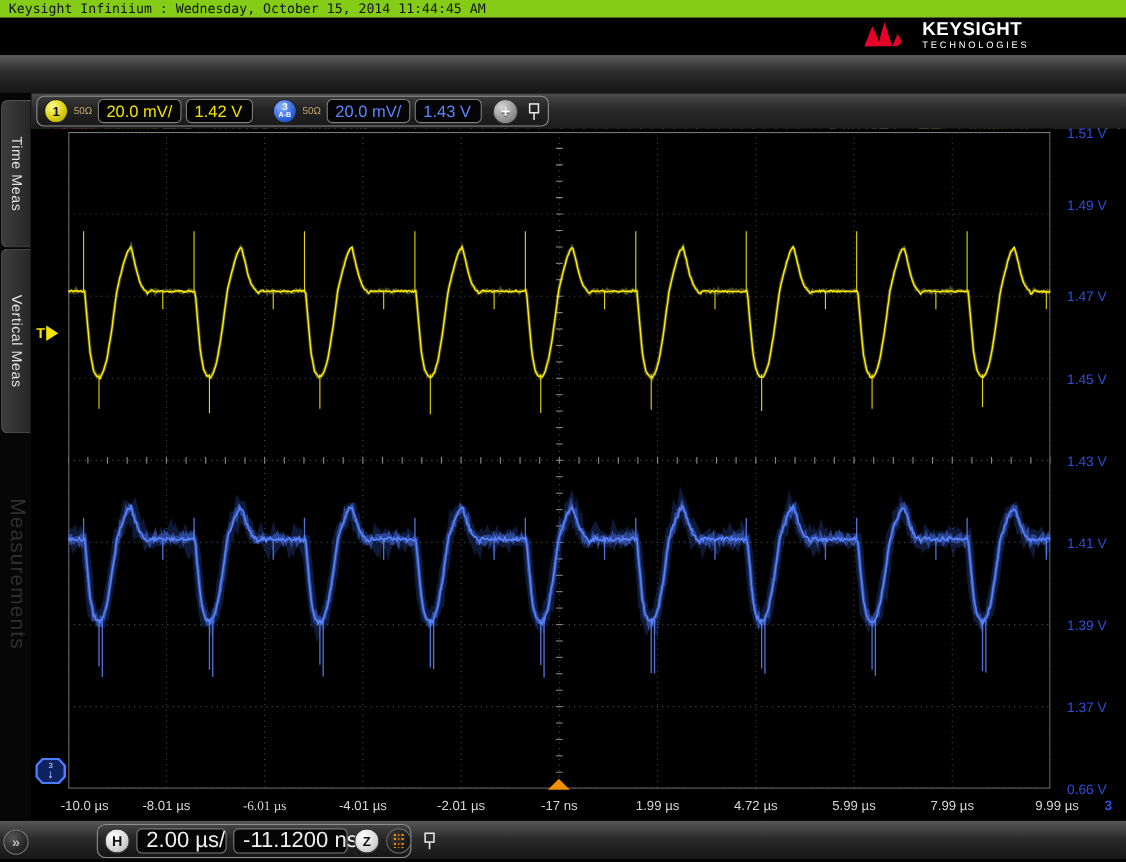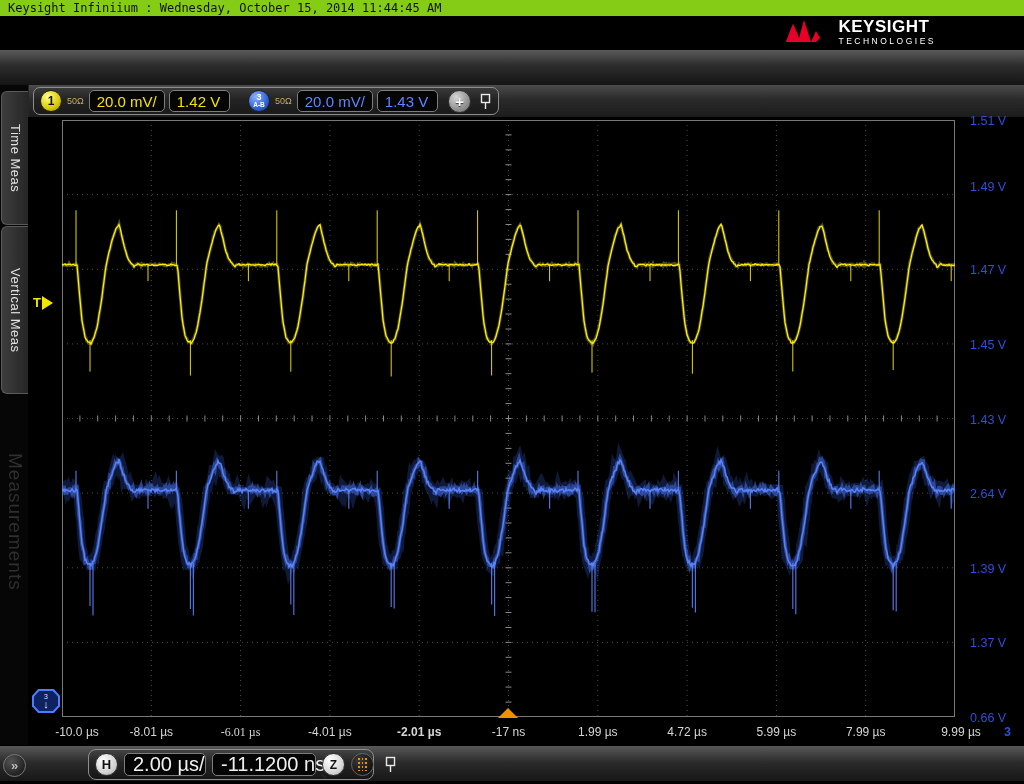--- a/index.html
+++ b/index.html
@@ -337,31 +337,31 @@
         <polyline points="0,144.0 1,145.2 2,145.1 3,145.2 4,144.8 5,145.8 6,145.3 7,143.3 8,145.5 9,145.1 10,145.2 11,145.2 12,144.6 13,144.3 14,143.8 15,144.8 16,156.2 17,167.8 18,178.7 19,189.5 20,200.7 21,205.6 22,211.3 23,216.3 24,217.8 25,221.2 26,221.9 27,223.3 28,223.1 29,223.7 30,221.4 31,218.5 32,217.6 33,214.5 34,210.7 35,207.5 36,202.2 37,195.6 38,190.4 39,183.3 40,177.1 41,169.1 42,160.4 43,153.6 44,146.3 45,141.8 46,137.3 47,132.5 48,129.2 49,125.3 50,120.5 51,117.4 52,115.2 53,111.3 54,109.5 55,108.0 56,106.4 57,103.9 58,109.1 59,114.1 60,116.3 61,122.2 62,124.8 63,129.1 64,132.2 65,136.0 66,138.1 67,140.6 68,142.3 69,143.7 70,144.0 71,145.9 72,146.9 73,145.2 74,144.4 75,143.6 76,144.8 77,143.9 78,143.8 79,146.2 80,144.0 81,145.3 82,144.4 83,145.4 84,145.1 85,145.0 86,145.3 87,144.4 88,144.3 89,143.9 90,144.3 91,144.6 92,144.5 93,143.9 94,145.7 95,145.3 96,144.8 97,143.9 98,144.7 99,144.2 100,144.2 101,145.1 102,145.6 103,145.7 104,146.0 105,145.8 106,145.1 107,144.7 108,145.1 109,145.5 110,143.6 111,144.6 112,143.9 113,145.3 114,144.6 115,145.5 116,151.8 117,162.6 118,174.8 119,186.3 120,197.0 121,204.4 122,210.2 123,215.1 124,218.2 125,218.5 126,221.8 127,221.8 128,222.5 129,223.5 130,223.1 131,219.3 132,217.9 133,214.7 134,212.0 135,208.5 136,204.3 137,197.4 138,192.5 139,185.5 140,179.3 141,171.8 142,163.5 143,158.1 144,149.4 145,142.7 146,138.7 147,134.0 148,131.1 149,126.9 150,123.0 151,118.0 152,115.0 153,111.2 154,110.4 155,108.1 156,107.0 157,104.8 158,106.2 159,111.6 160,114.2 161,118.3 162,123.1 163,127.7 164,131.3 165,133.3 166,137.7 167,139.5 168,141.2 169,141.8 170,142.9 171,145.1 172,145.5 173,146.6 174,145.3 175,144.3 176,144.8 177,145.0 178,144.6 179,145.0 180,144.2 181,146.2 182,144.6 183,145.0 184,146.1 185,145.9 186,143.9 187,144.5 188,145.6 189,145.0 190,145.0 191,144.6 192,145.1 193,144.4 194,145.9 195,144.5 196,144.0 197,145.0 198,146.0 199,145.1 200,146.1 201,145.4 202,145.1 203,146.0 204,145.7 205,146.1 206,144.3 207,143.4 208,144.7 209,145.1 210,144.3 211,143.3 212,145.1 213,144.7 214,144.5 215,144.3 216,146.6 217,159.5 218,171.0 219,181.8 220,192.2 221,203.4 222,206.9 223,212.0 224,217.0 225,218.6 226,221.2 227,222.6 228,223.1 229,222.7 230,221.9 231,221.3 232,219.1 233,216.1 234,213.8 235,210.3 236,205.8 237,201.2 238,195.9 239,188.0 240,182.3 241,176.3 242,167.4 243,161.0 244,152.9 245,143.9 246,140.2 247,136.1 248,131.5 249,127.0 250,123.7 251,119.3 252,116.1 253,113.2 254,110.8 255,108.5 256,106.9 257,106.3 258,105.5 259,107.9 260,114.5 261,118.5 262,122.1 263,125.6 264,130.1 265,132.4 266,135.3 267,139.8 268,140.8 269,141.4 270,143.6 271,143.7 272,146.2 273,146.7 274,145.4 275,144.7 276,145.0 277,145.4 278,144.5 279,145.5 280,145.0 281,144.8 282,145.5 283,143.7 284,144.8 285,145.3 286,144.0 287,144.6 288,145.4 289,143.5 290,144.6 291,143.7 292,144.3 293,146.0 294,145.4 295,146.2 296,144.2 297,145.0 298,143.7 299,144.4 300,144.5 301,144.6 302,144.3 303,145.1 304,144.6 305,144.2 306,144.4 307,145.0 308,145.9 309,146.2 310,144.4 311,144.7 312,145.3 313,144.1 314,145.1 315,145.0 316,145.2 317,154.1 318,164.7 319,177.8 320,189.0 321,199.2 322,205.5 323,210.1 324,216.3 325,218.6 326,219.7 327,222.1 328,222.6 329,222.6 330,222.4 331,221.5 332,219.7 333,219.3 334,215.4 335,211.4 336,209.2 337,202.3 338,197.3 339,190.5 340,184.8 341,178.4 342,170.7 343,162.8 344,154.7 345,147.1 346,141.8 347,137.8 348,134.7 349,129.5 350,126.8 351,122.4 352,118.9 353,115.8 354,111.3 355,109.7 356,108.6 357,106.7 358,104.5 359,107.8 360,110.8 361,116.3 362,118.6 363,124.3 364,128.3 365,131.3 366,134.8 367,138.9 368,140.3 369,140.3 370,142.5 371,143.1 372,144.7 373,146.6 374,146.3 375,145.2 376,145.9 377,145.0 378,144.7 379,144.3 380,145.5 381,143.7 382,144.3 383,144.6 384,145.4 385,145.5 386,144.2 387,144.9 388,144.7 389,145.0 390,145.1 391,144.5 392,145.9 393,143.4 394,145.2 395,144.3 396,145.1 397,145.2 398,144.3 399,144.9 400,145.3 401,143.9 402,145.5 403,144.6 404,145.4 405,145.3 406,144.7 407,144.3 408,144.5 409,145.0 410,146.1 411,144.3 412,144.6 413,144.3 414,144.4 415,144.3 416,143.8 417,148.5 418,160.0 419,172.7 420,184.2 421,194.4 422,203.8 423,209.7 424,213.3 425,218.7 426,218.7 427,221.1 428,221.2 429,223.9 430,223.6 431,222.4 432,220.6 433,218.8 434,216.1 435,212.8 436,208.7 437,204.9 438,199.5 439,193.2 440,187.2 441,181.3 442,174.4 443,167.2 444,158.6 445,150.9 446,145.1 447,138.5 448,134.9 449,129.9 450,127.1 451,123.2 452,119.2 453,115.4 454,113.2 455,109.4 456,107.7 457,106.5 458,104.8 459,107.3 460,110.2 461,114.7 462,118.3 463,122.6 464,126.3 465,130.4 466,134.1 467,136.6 468,138.8 469,140.6 470,142.4 471,143.6 472,144.2 473,146.2 474,147.2 475,145.7 476,145.2 477,144.2 478,143.6 479,145.0 480,145.7 481,144.0 482,145.2 483,145.8 484,145.4 485,145.6 486,144.0 487,144.7 488,144.6 489,144.9 490,143.3 491,144.3 492,145.6 493,144.5 494,145.7 495,144.9 496,144.7 497,144.9 498,145.3 499,145.0 500,145.8 501,144.8 502,144.7 503,144.6 504,143.8 505,144.8 506,145.7 507,143.9 508,146.0 509,145.2 510,145.4 511,144.7 512,145.0 513,143.5 514,144.6 515,145.2 516,143.7 517,144.3 518,156.2 519,168.3 520,179.4 521,190.3 522,201.3 523,207.1 524,212.2 525,217.3 526,219.9 527,219.9 528,222.0 529,223.2 530,222.9 531,224.1 532,220.2 533,220.3 534,216.3 535,214.1 536,210.3 537,206.5 538,202.3 539,196.2 540,189.6 541,183.6 542,176.9 543,168.8 544,160.7 545,153.8 546,145.4 547,140.9 548,136.5 549,131.9 550,128.9 551,124.5 552,121.6 553,116.0 554,113.4 555,111.7 556,108.4 557,106.8 558,105.8 559,104.5 560,109.4 561,113.2 562,116.8 563,121.5 564,125.2 565,130.5 566,132.3 567,135.1 568,138.5 569,140.6 570,142.1 571,142.3 572,145.0 573,145.8 574,147.0 575,147.0 576,144.7 577,144.5 578,144.3 579,144.7 580,145.7 581,144.6 582,145.0 583,144.0 584,145.9 585,145.1 586,145.4 587,143.6 588,144.7 589,145.2 590,146.0 591,143.6 592,145.9 593,145.3 594,144.4 595,144.8 596,145.4 597,144.9 598,144.4 599,145.1 600,144.4 601,145.8 602,143.7 603,145.0 604,143.8 605,145.6 606,144.6 607,143.8 608,145.1 609,144.3 610,144.0 611,144.9 612,143.7 613,145.1 614,143.9 615,144.4 616,145.1 617,144.2 618,151.5 619,163.5 620,175.8 621,185.8 622,195.8 623,203.8 624,209.9 625,214.2 626,217.1 627,220.2 628,222.2 629,222.2 630,222.2 631,222.6 632,222.3 633,220.5 634,218.3 635,215.9 636,212.7 637,209.5 638,204.0 639,198.3 640,192.3 641,187.3 642,179.4 643,173.0 644,163.9 645,157.7 646,148.9 647,142.9 648,137.1 649,133.1 650,130.1 651,127.7 652,123.7 653,118.3 654,116.3 655,113.6 656,110.0 657,107.7 658,105.6 659,104.8 660,107.0 661,110.9 662,114.1 663,119.1 664,122.5 665,127.1 666,131.5 667,134.1 668,136.8 669,138.4 670,140.7 671,142.6 672,142.6 673,145.0 674,146.4 675,146.2 676,146.8 677,144.1 678,145.1 679,145.1 680,144.8 681,145.2 682,145.3 683,144.3 684,145.3 685,144.1 686,143.6 687,144.9 688,145.3 689,144.1 690,145.6 691,145.5 692,144.9 693,145.1 694,144.7 695,144.2 696,144.9 697,144.9 698,144.0 699,145.1 700,144.5 701,144.3 702,145.3 703,144.4 704,143.8 705,144.0 706,144.9 707,145.3 708,144.8 709,145.1 710,145.1 711,145.5 712,144.1 713,144.3 714,144.0 715,143.7 716,145.3 717,145.7 718,147.9 719,158.3 720,170.1 721,181.8 722,191.6 723,201.5 724,207.7 725,213.2 726,217.0 727,219.2 728,219.1 729,222.1 730,222.4 731,223.2 732,222.7 733,220.5 734,218.8 735,216.4 736,213.8 737,210.1 738,206.5 739,201.2 740,193.4 741,189.1 742,181.6 743,175.7 744,168.0 745,159.9 746,152.8 747,144.1 748,140.3 749,135.8 750,132.4 751,126.9 752,124.6 753,120.4 754,117.1 755,114.0 756,110.0 757,107.5 758,107.2 759,106.2 760,105.4 761,108.9 762,111.9 763,117.3 764,121.8 765,125.3 766,130.7 767,132.0 768,136.0 769,137.9 770,141.1 771,143.2 772,142.9 773,144.0 774,145.7 775,146.7 776,145.1 777,144.0 778,143.6 779,145.3 780,144.5 781,145.1 782,145.4 783,145.5 784,144.5 785,145.9 786,144.3 787,144.1 788,145.6 789,144.0 790,144.1 791,144.4 792,144.9 793,145.9 794,146.2 795,144.0 796,144.2 797,145.8 798,143.8 799,143.6 800,144.8 801,145.8 802,143.3 803,145.8 804,144.0 805,145.1 806,145.2 807,144.6 808,145.0 809,144.8 810,143.8 811,144.2 812,143.9 813,144.9 814,144.9 815,145.0 816,145.2 817,144.0 818,144.3 819,154.0 820,165.2 821,176.0 822,188.2 823,199.2 824,204.7 825,210.6 826,215.6 827,218.0 828,219.5 829,221.7 830,222.0 831,222.6 832,222.2 833,220.7 834,220.3 835,217.3 836,214.3 837,212.1 838,208.0 839,202.9 840,197.5 841,191.4 842,185.1 843,177.6 844,169.3 845,163.1 846,155.6 847,147.5 848,141.5 849,138.1 850,134.1 851,128.7 852,125.9 853,121.4 854,117.0 855,114.7 856,111.6 857,108.0 858,107.5 859,106.5 860,106.0 861,108.3 862,112.0 863,115.5 864,118.9 865,124.4 866,128.6 867,131.4 868,135.3 869,137.2 870,138.7 871,140.8 872,142.9 873,143.2 874,145.1 875,146.6 876,147.1 877,145.9 878,143.2 879,144.1 880,144.2 881,144.6 882,145.1 883,145.1 884,145.1 885,145.8 886,145.2 887,144.4 888,144.7 889,145.7 890,144.6 891,145.6 892,144.4 893,144.0 " fill="none" stroke="#ffff60" stroke-width="3" opacity="0.3"></polyline>
         <polyline points="0,144.2 1,145.0 2,144.5 3,143.8 4,145.0 5,144.9 6,144.3 7,144.5 8,144.0 9,145.0 10,144.8 11,144.2 12,144.8 13,145.6 14,144.9 15,145.0 16,156.6 17,168.5 18,179.4 19,190.2 20,200.7 21,206.2 22,211.0 23,217.0 24,219.3 25,220.4 26,222.1 27,222.2 28,222.8 29,224.0 30,221.7 31,219.6 32,217.4 33,213.9 34,210.6 35,207.6 36,202.2 37,194.7 38,189.7 39,183.7 40,177.2 41,168.3 42,161.5 43,153.2 44,146.3 45,141.4 46,136.7 47,132.0 48,129.0 49,124.2 50,120.5 51,117.5 52,114.2 53,111.7 54,108.3 55,107.3 56,106.1 57,104.5 58,107.7 59,111.8 60,117.0 61,120.9 62,125.4 63,128.9 64,132.1 65,136.1 66,138.6 67,140.5 68,141.3 69,143.4 70,144.1 71,144.7 72,147.0 73,145.5 74,145.1 75,144.6 76,143.6 77,144.2 78,145.0 79,145.0 80,145.6 81,144.6 82,144.5 83,145.0 84,144.5 85,144.2 86,144.7 87,145.2 88,145.3 89,145.1 90,144.7 91,144.8 92,145.8 93,145.0 94,145.3 95,145.1 96,145.4 97,144.6 98,144.5 99,144.6 100,144.7 101,144.0 102,144.8 103,144.1 104,144.7 105,145.7 106,145.2 107,145.4 108,144.9 109,144.0 110,145.0 111,144.6 112,144.8 113,145.5 114,145.1 115,145.5 116,150.9 117,163.9 118,175.5 119,186.3 120,197.6 121,204.1 122,209.3 123,215.4 124,217.6 125,220.0 126,221.8 127,221.6 128,221.8 129,223.6 130,222.2 131,220.5 132,219.0 133,215.5 134,213.0 135,208.8 136,203.7 137,197.9 138,192.4 139,186.1 140,179.5 141,172.1 142,164.0 143,156.9 144,149.0 145,142.5 146,138.4 147,134.6 148,129.8 149,126.4 150,123.0 151,119.1 152,115.8 153,112.6 154,109.5 155,107.8 156,105.9 157,105.1 158,106.8 159,111.4 160,115.2 161,118.5 162,123.3 163,128.1 164,132.0 165,134.1 166,137.3 167,139.1 168,140.2 169,142.3 170,143.1 171,144.4 172,145.6 173,146.6 174,145.0 175,144.8 176,144.3 177,143.7 178,145.2 179,144.9 180,145.1 181,144.6 182,144.6 183,145.1 184,145.0 185,144.2 186,144.5 187,144.2 188,144.3 189,145.0 190,144.8 191,144.9 192,145.0 193,145.5 194,144.7 195,144.8 196,144.6 197,144.4 198,144.7 199,145.2 200,144.6 201,144.9 202,145.1 203,145.7 204,144.7 205,144.0 206,144.4 207,144.6 208,143.8 209,145.1 210,143.7 211,144.2 212,144.9 213,144.1 214,144.5 215,145.5 216,146.9 217,158.7 218,170.0 219,181.2 220,192.8 221,201.7 222,207.1 223,212.4 224,218.0 225,218.9 226,220.4 227,221.9 228,222.7 229,221.9 230,222.0 231,220.1 232,219.1 233,217.0 234,213.3 235,210.2 236,206.6 237,200.3 238,194.7 239,188.3 240,181.9 241,175.6 242,167.3 243,160.4 244,152.1 245,144.7 246,140.0 247,135.8 248,132.5 249,128.0 250,124.1 251,121.3 252,117.0 253,113.7 254,110.9 255,108.5 256,106.3 257,105.3 258,104.6 259,109.4 260,113.6 261,117.1 262,122.7 263,125.7 264,130.0 265,133.1 266,135.9 267,138.4 268,140.6 269,142.7 270,143.5 271,143.7 272,145.4 273,146.6 274,146.0 275,144.3 276,144.5 277,144.8 278,145.0 279,144.4 280,145.0 281,144.7 282,144.5 283,144.3 284,144.5 285,144.7 286,144.8 287,144.9 288,144.7 289,144.3 290,145.0 291,145.0 292,144.7 293,145.1 294,145.6 295,145.3 296,144.3 297,145.1 298,144.6 299,144.9 300,144.1 301,144.8 302,144.9 303,144.0 304,144.6 305,145.3 306,144.3 307,144.2 308,145.3 309,144.2 310,144.2 311,144.8 312,145.4 313,144.6 314,145.7 315,144.7 316,143.9 317,154.9 318,166.8 319,177.2 320,187.9 321,199.7 322,205.6 323,210.9 324,215.8 325,217.5 326,219.5 327,221.5 328,222.3 329,223.1 330,222.9 331,222.0 332,219.4 333,218.7 334,215.0 335,211.3 336,208.7 337,203.4 338,196.6 339,191.0 340,185.1 341,177.8 342,169.9 343,162.6 344,155.0 345,147.6 346,142.1 347,137.8 348,133.8 349,129.2 350,125.9 351,121.6 352,117.9 353,114.8 354,111.8 355,108.9 356,106.7 357,106.9 358,104.4 359,107.4 360,111.9 361,115.2 362,120.7 363,124.7 364,128.8 365,132.6 366,135.4 367,137.9 368,139.5 369,141.0 370,143.7 371,144.3 372,144.2 373,146.8 374,146.5 375,145.2 376,144.8 377,143.5 378,144.8 379,144.1 380,144.7 381,144.7 382,145.0 383,144.3 384,144.1 385,145.0 386,145.8 387,144.7 388,144.3 389,144.6 390,144.2 391,145.0 392,144.9 393,144.9 394,144.3 395,144.6 396,145.0 397,145.0 398,144.4 399,144.6 400,145.3 401,144.6 402,145.3 403,145.2 404,144.7 405,145.1 406,144.8 407,143.8 408,145.0 409,145.5 410,145.0 411,145.4 412,144.9 413,144.7 414,144.8 415,144.1 416,143.9 417,149.0 418,161.4 419,172.9 420,183.4 421,195.3 422,203.5 423,208.5 424,214.4 425,217.9 426,219.9 427,221.5 428,222.2 429,221.8 430,222.6 431,222.5 432,221.0 433,219.1 434,216.3 435,212.3 436,209.0 437,205.4 438,199.2 439,194.1 440,188.2 441,180.4 442,173.3 443,166.1 444,158.5 445,150.7 446,143.4 447,139.3 448,135.2 449,131.3 450,126.7 451,123.2 452,120.1 453,115.7 454,112.7 455,110.8 456,107.9 457,106.4 458,105.2 459,106.1 460,110.8 461,114.0 462,118.2 463,123.3 464,127.3 465,130.8 466,133.6 467,136.9 468,139.6 469,140.7 470,141.6 471,143.0 472,145.1 473,145.9 474,146.6 475,145.6 476,144.5 477,144.5 478,144.6 479,145.0 480,144.9 481,144.3 482,144.9 483,144.8 484,144.4 485,144.1 486,144.2 487,145.2 488,144.6 489,145.4 490,145.3 491,144.8 492,145.1 493,144.9 494,144.5 495,145.2 496,144.1 497,144.6 498,144.6 499,145.1 500,145.5 501,145.2 502,145.0 503,145.0 504,144.3 505,144.5 506,145.0 507,144.8 508,145.1 509,144.4 510,145.2 511,144.6 512,145.4 513,143.9 514,143.9 515,144.9 516,144.7 517,144.5 518,156.4 519,168.2 520,178.8 521,190.6 522,200.6 523,206.7 524,211.8 525,216.6 526,218.8 527,220.4 528,221.1 529,222.7 530,222.9 531,223.4 532,221.6 533,219.9 534,218.4 535,215.1 536,211.4 537,207.9 538,202.3 539,196.3 540,190.8 541,184.3 542,176.9 543,168.7 544,161.1 545,155.0 546,146.2 547,141.9 548,137.4 549,133.1 550,128.6 551,124.8 552,121.0 553,117.5 554,114.3 555,110.9 556,108.0 557,107.5 558,106.7 559,104.5 560,108.3 561,112.7 562,115.6 563,121.3 564,125.2 565,130.2 566,132.3 567,135.0 568,138.2 569,139.7 570,141.6 571,143.3 572,143.8 573,146.3 574,146.4 575,146.8 576,145.0 577,144.7 578,144.6 579,144.3 580,144.3 581,144.4 582,144.5 583,145.3 584,145.8 585,144.3 586,144.7 587,145.0 588,145.1 589,144.1 590,144.4 591,145.4 592,144.7 593,145.0 594,145.2 595,144.4 596,145.2 597,144.3 598,144.8 599,145.8 600,144.5 601,144.9 602,145.1 603,144.8 604,145.4 605,144.8 606,144.9 607,145.1 608,145.0 609,144.5 610,145.0 611,145.7 612,145.4 613,145.5 614,144.9 615,145.3 616,144.2 617,144.5 618,151.4 619,164.0 620,174.9 621,185.1 622,195.8 623,204.3 624,209.1 625,214.8 626,217.2 627,220.0 628,221.3 629,222.8 630,222.8 631,223.0 632,222.7 633,220.5 634,218.5 635,215.4 636,212.9 637,209.6 638,203.8 639,198.4 640,191.3 641,186.5 642,179.0 643,172.1 644,164.4 645,156.8 646,149.7 647,143.0 648,138.4 649,134.7 650,130.4 651,125.9 652,123.3 653,118.8 654,116.0 655,112.4 656,109.1 657,107.2 658,105.9 659,104.3 660,106.2 661,110.8 662,114.6 663,119.2 664,122.8 665,127.3 666,131.7 667,134.0 668,137.6 669,139.9 670,141.4 671,141.7 672,143.9 673,144.1 674,146.0 675,146.5 676,144.9 677,145.4 678,145.3 679,144.9 680,144.3 681,145.0 682,145.0 683,144.0 684,145.1 685,144.1 686,144.6 687,144.0 688,145.4 689,145.1 690,145.1 691,144.5 692,145.0 693,143.8 694,144.1 695,145.2 696,144.3 697,144.8 698,144.8 699,145.5 700,144.0 701,145.3 702,144.8 703,144.7 704,144.9 705,144.5 706,145.3 707,144.5 708,144.8 709,144.9 710,144.7 711,144.9 712,145.1 713,145.0 714,145.2 715,144.1 716,145.0 717,144.4 718,146.6 719,158.9 720,170.1 721,181.7 722,192.7 723,202.9 724,207.2 725,212.2 726,216.9 727,219.0 728,219.8 729,223.0 730,223.3 731,222.3 732,222.6 733,221.0 734,219.7 735,216.7 736,213.9 737,209.8 738,205.6 739,200.1 740,194.0 741,188.4 742,182.4 743,174.4 744,168.0 745,159.4 746,153.0 747,144.3 748,141.0 749,135.9 750,132.0 751,127.1 752,124.0 753,120.2 754,117.4 755,113.9 756,110.7 757,109.2 758,106.5 759,106.4 760,106.2 761,109.2 762,112.7 763,117.7 764,122.0 765,126.4 766,130.1 767,133.6 768,136.7 769,139.3 770,140.7 771,142.0 772,143.9 773,144.5 774,146.2 775,147.4 776,146.1 777,145.0 778,145.1 779,144.2 780,144.2 781,144.6 782,144.1 783,143.9 784,145.3 785,144.8 786,144.9 787,144.8 788,144.5 789,144.9 790,145.2 791,145.1 792,145.1 793,145.4 794,144.7 795,144.5 796,145.0 797,144.7 798,144.2 799,145.6 800,144.3 801,144.9 802,144.7 803,144.3 804,144.9 805,145.0 806,145.6 807,145.7 808,144.2 809,144.6 810,144.6 811,145.1 812,144.4 813,144.7 814,144.8 815,145.2 816,144.7 817,145.1 818,144.7 819,154.0 820,165.3 821,177.0 822,188.0 823,199.2 824,205.6 825,210.3 826,215.8 827,218.2 828,219.8 829,221.3 830,222.4 831,222.8 832,222.9 833,221.3 834,219.8 835,218.0 836,214.8 837,211.7 838,207.4 839,202.7 840,197.4 841,191.0 842,184.6 843,177.9 844,171.1 845,163.0 846,155.6 847,148.0 848,142.9 849,138.4 850,133.3 851,130.0 852,125.8 853,122.7 854,118.0 855,114.5 856,111.5 857,108.7 858,108.1 859,106.1 860,104.8 861,108.1 862,111.3 863,116.0 864,119.9 865,124.0 866,128.6 867,131.8 868,135.6 869,137.9 870,140.0 871,140.8 872,142.7 873,143.5 874,144.1 875,147.4 876,147.0 877,145.3 878,144.3 879,143.6 880,144.8 881,145.2 882,144.7 883,145.6 884,145.2 885,144.5 886,145.6 887,144.5 888,145.5 889,145.0 890,145.2 891,145.4 892,145.5 893,144.7 " fill="none" stroke="#ffee00" stroke-width="1.3"></polyline>
         <path d="M14.0 144.8V90.3M28.0 220.1V251.6M86.0 144.8V161.2M114.4 144.8V90.3M128.4 220.1V255.6M186.4 144.8V161.2M214.8 144.8V90.3M228.8 220.1V251.7M286.8 144.8V161.2M315.2 144.8V90.3M329.2 220.1V256.5M387.2 144.8V161.2M415.6 144.8V90.3M429.6 220.1V255.5M487.6 144.8V161.2M516.0 144.8V90.3M530.0 220.1V252.6M588.0 144.8V161.2M616.4 144.8V90.3M630.4 220.1V253.7M688.4 144.8V161.2M716.8 144.8V90.3M730.8 220.1V251.5M788.8 144.8V161.2M817.2 144.8V90.3M831.2 220.1V250.1M889.2 144.8V161.2" stroke="#ffee00" stroke-width="1" opacity="0.9" fill="none"></path>
       </svg>
     <div id="ylabels">
         <span class="ylabel" style="left: 942px; top: -3px;">1.51 V</span>
         <span class="ylabel" style="left: 942px; top: 63px;">1.49 V</span>
         <span class="ylabel" style="left: 942px; top: 146.25px;">1.47 V</span>
         <span class="ylabel" style="left: 942px; top: 220.875px;">1.45 V</span>
         <span class="ylabel" style="left: 942px; top: 295.5px;">1.43 V</span>
-        <span class="ylabel" style="left: 942px; top: 370.125px;">2.64 V</span>
+        <span class="ylabel" style="left: 942px; top: 370.125px;">1.41 V</span>
         <span class="ylabel" style="left: 942px; top: 444.75px;">1.39 V</span>
         <span class="ylabel" style="left: 942px; top: 519.375px;">1.37 V</span>
         <span class="ylabel" style="left: 942px; top: 594px;">0.66 V</span>
       </div>
     <div id="xlabels">
         <span class="xlabel" style="left: 49px;">-10.0 µs</span>
         <span class="xlabel" style="left: 123.3px;">-8.01 µs</span>
         <span class="xlabel" style="left: 212.6px; font-family: Liberation Serif, serif;">-6.01 µs</span>
         <span class="xlabel" style="left: 301.9px;">-4.01 µs</span>
-        <span class="xlabel" style="left: 391.2px; font-weight: bold;">-2.01 µs</span>
+        <span class="xlabel" style="left: 391.2px;">-2.01 µs</span>
         <span class="xlabel" style="left: 480.5px;">-17 ns</span>
         <span class="xlabel" style="left: 569.8px;">1.99 µs</span>
         <span class="xlabel" style="left: 659.1px;">4.72 µs</span>
         <span class="xlabel" style="left: 748.4px;">5.99 µs</span>
         <span class="xlabel" style="left: 837.7px;">7.99 µs</span>
         <span class="xlabel" style="left: 933px;">9.99 µs</span>
       </div>
     <span class="ch-ind">3</span>
     <div class="trigmark">
       <span class="tt">T</span>

